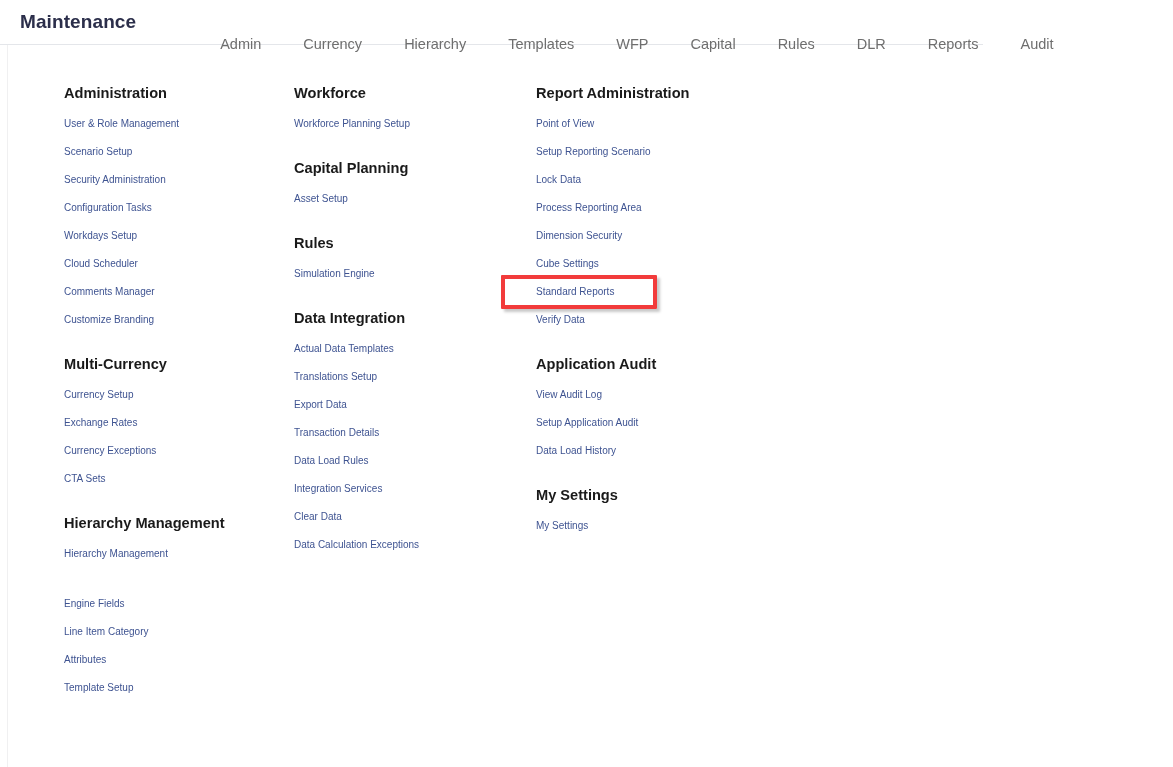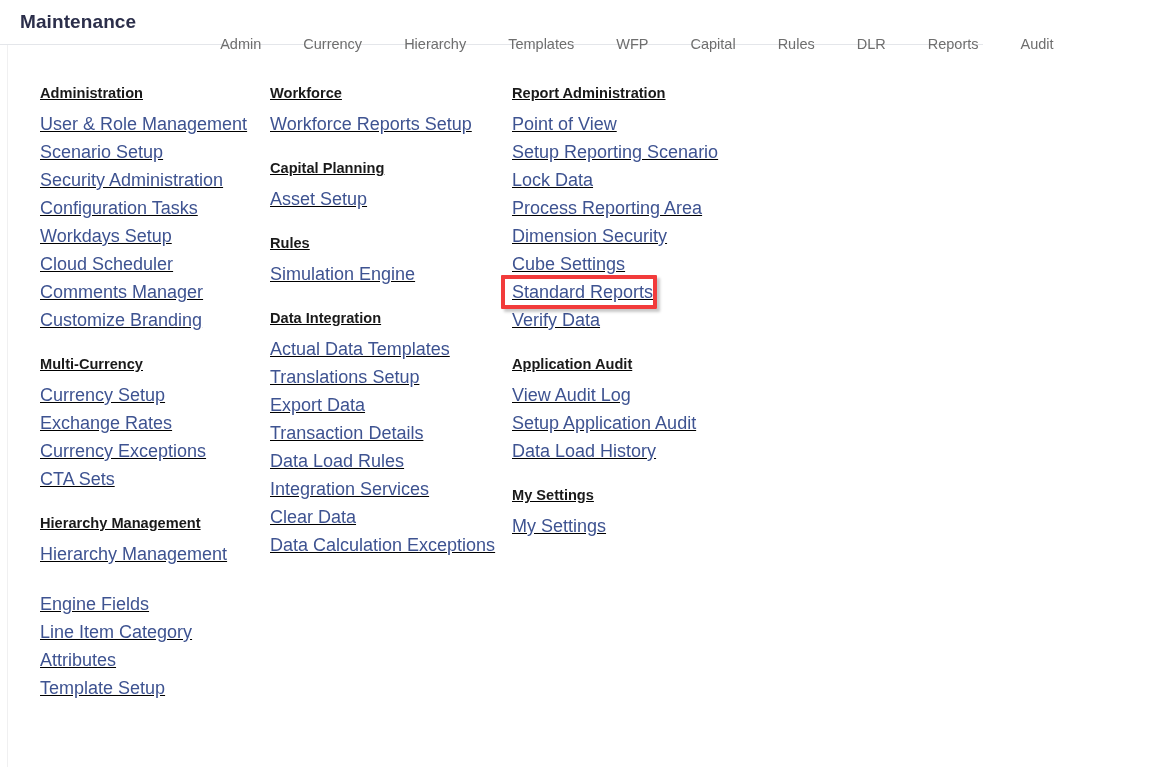--- a/index.html
+++ b/index.html
@@ -71,45 +71,44 @@
     height: 45px;
     background: #ffffff;
     border-right: 1px solid #eeeff1;
     border-bottom: 1px solid #e4e6ea;
   }
 
   
   .content {
     position: relative;
     padding-top: 40px;
-    padding-left: 40px;
+    padding-left: 64px;
     display: flex;
     align-items: flex-start;
-    text-decoration: underline;
   }
   .column {
     position: relative;
   }
   .col-1 { width: 230px; }
   .col-2 { width: 242px; }
   .col-3 { width: 260px; }
 
   .group { margin-bottom: 22px; }
   .group:last-child { margin-bottom: 0; }
 
   .group-title {
     font-size: 14.6px;
     font-weight: bold;
     color: #1a1a1a;
     margin-bottom: 9px;
     white-space: nowrap;
   }
   .link {
     display: block;
-    font-size: 18px;
+    font-size: 10px;
     color: #3e5391;
     line-height: 28px;
     white-space: nowrap;
     cursor: pointer;
     text-decoration: none;
     width: fit-content;
   }
 
   
   .link.highlighted {
@@ -176,21 +175,21 @@
         <div class="group">
           <a class="link">Engine Fields</a>
           <a class="link">Line Item Category</a>
           <a class="link">Attributes</a>
           <a class="link">Template Setup</a>
         </div>
       </div>
       <div class="column col-2">
         <div class="group">
           <div class="group-title">Workforce</div>
-          <a class="link">Workforce Reports Setup</a>
+          <a class="link">Workforce Planning Setup</a>
         </div>
         <div class="group">
           <div class="group-title">Capital Planning</div>
           <a class="link">Asset Setup</a>
         </div>
         <div class="group">
           <div class="group-title">Rules</div>
           <a class="link">Simulation Engine</a>
         </div>
         <div class="group">

